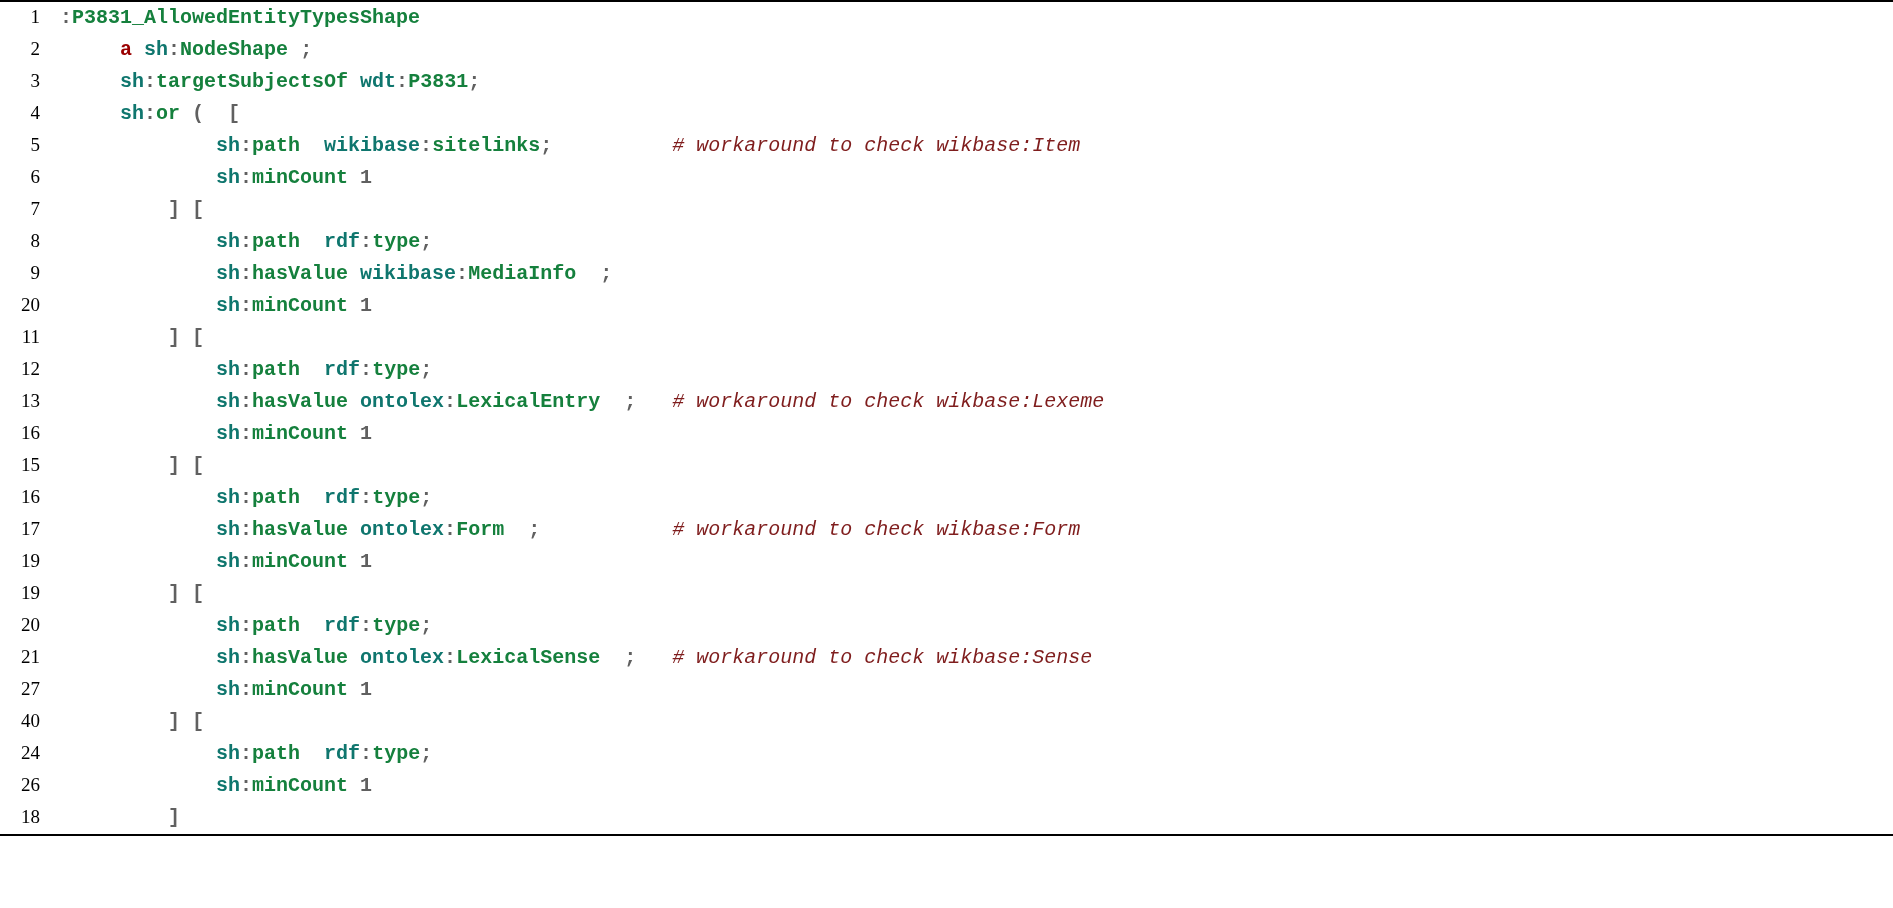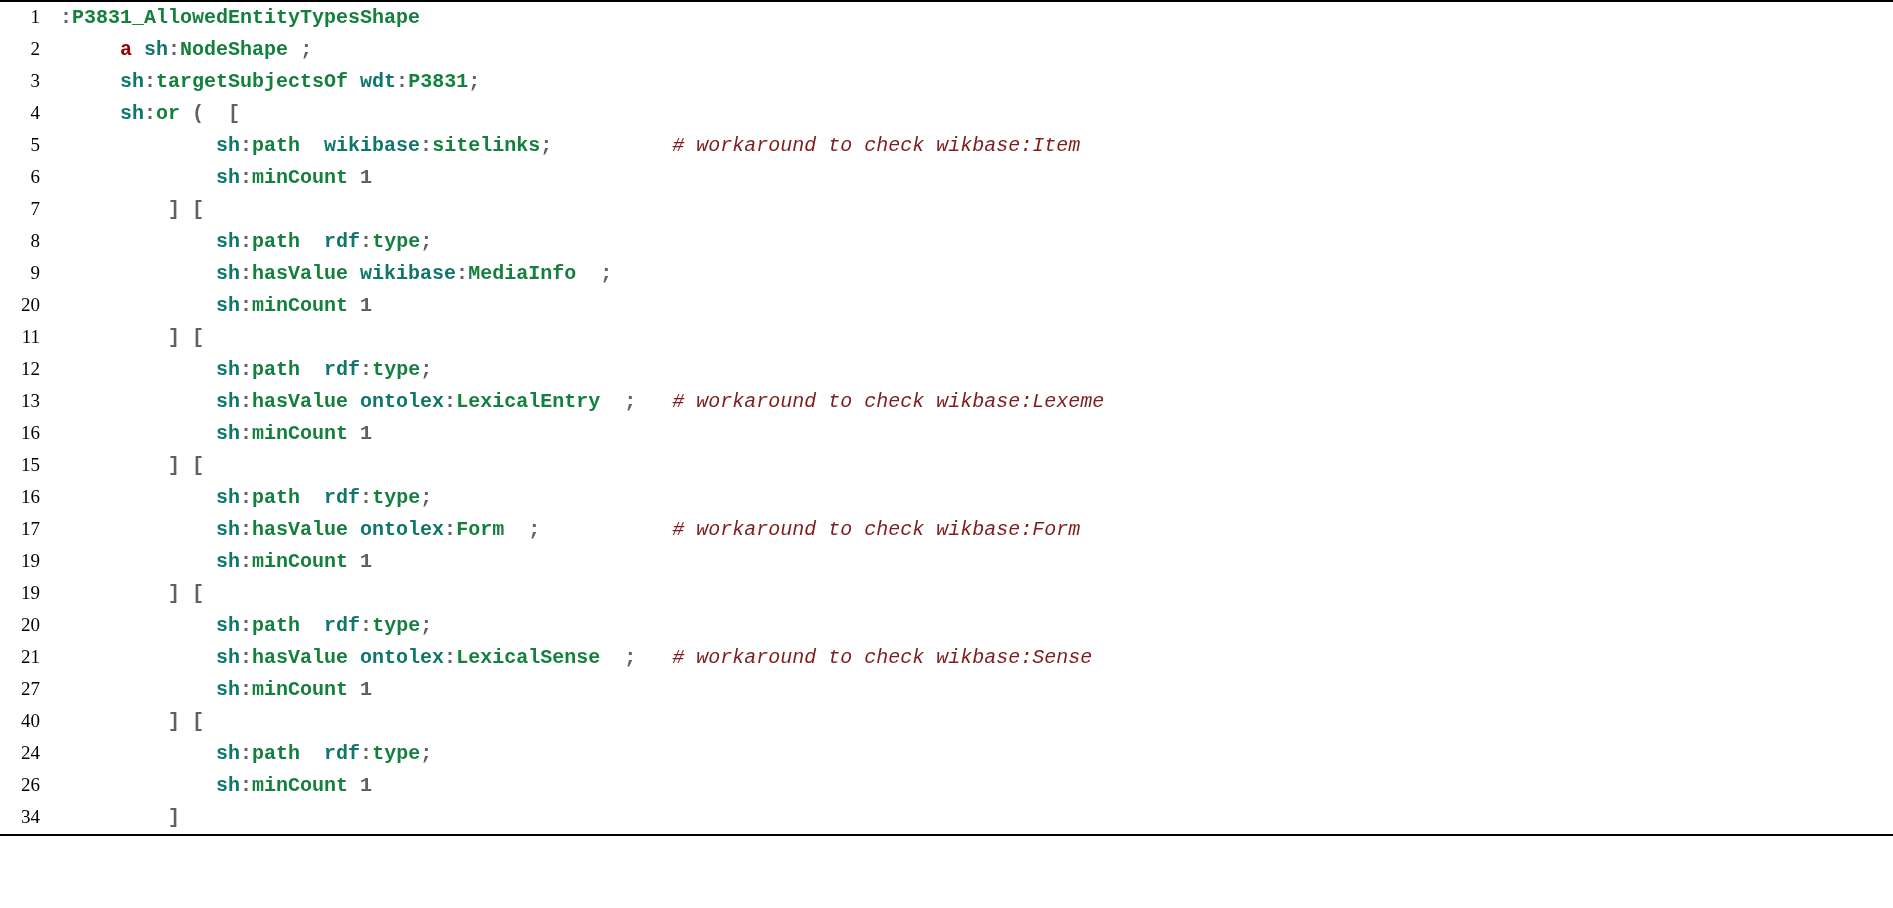--- a/index.html
+++ b/index.html
@@ -83,14 +83,14 @@
     <div class="line"><span class="lineno">16</span><span class="code"><span>             </span><span class="prefix">sh</span><span class="punct">:</span><span class="local">path</span><span>  </span><span class="prefix">rdf</span><span class="punct">:</span><span class="local">type</span><span class="punct">;</span></span></div>
     <div class="line"><span class="lineno">17</span><span class="code"><span>             </span><span class="prefix">sh</span><span class="punct">:</span><span class="local">hasValue</span><span> </span><span class="prefix">ontolex</span><span class="punct">:</span><span class="local">Form</span><span>  </span><span class="punct">;</span><span>           </span><span class="comment"># workaround to check wikbase:Form</span></span></div>
     <div class="line"><span class="lineno">19</span><span class="code"><span>             </span><span class="prefix">sh</span><span class="punct">:</span><span class="local">minCount</span><span> </span><span class="num">1</span></span></div>
     <div class="line"><span class="lineno">19</span><span class="code"><span>         </span><span class="punct">]</span><span> </span><span class="punct">[</span></span></div>
     <div class="line"><span class="lineno">20</span><span class="code"><span>             </span><span class="prefix">sh</span><span class="punct">:</span><span class="local">path</span><span>  </span><span class="prefix">rdf</span><span class="punct">:</span><span class="local">type</span><span class="punct">;</span></span></div>
     <div class="line"><span class="lineno">21</span><span class="code"><span>             </span><span class="prefix">sh</span><span class="punct">:</span><span class="local">hasValue</span><span> </span><span class="prefix">ontolex</span><span class="punct">:</span><span class="local">LexicalSense</span><span>  </span><span class="punct">;</span><span>   </span><span class="comment"># workaround to check wikbase:Sense</span></span></div>
     <div class="line"><span class="lineno">27</span><span class="code"><span>             </span><span class="prefix">sh</span><span class="punct">:</span><span class="local">minCount</span><span> </span><span class="num">1</span></span></div>
     <div class="line"><span class="lineno">40</span><span class="code"><span>         </span><span class="punct">]</span><span> </span><span class="punct">[</span></span></div>
     <div class="line"><span class="lineno">24</span><span class="code"><span>             </span><span class="prefix">sh</span><span class="punct">:</span><span class="local">path</span><span>  </span><span class="prefix">rdf</span><span class="punct">:</span><span class="local">type</span><span class="punct">;</span></span></div>
     <div class="line"><span class="lineno">26</span><span class="code"><span>             </span><span class="prefix">sh</span><span class="punct">:</span><span class="local">minCount</span><span> </span><span class="num">1</span></span></div>
-    <div class="line"><span class="lineno">34</span><span class="code"><span>         </span><span class="punct">]</span></span></div>
+    <div class="line"><span class="lineno">18</span><span class="code"><span>         </span><span class="punct">]</span></span></div>
   </div>
 
 </body></html>

